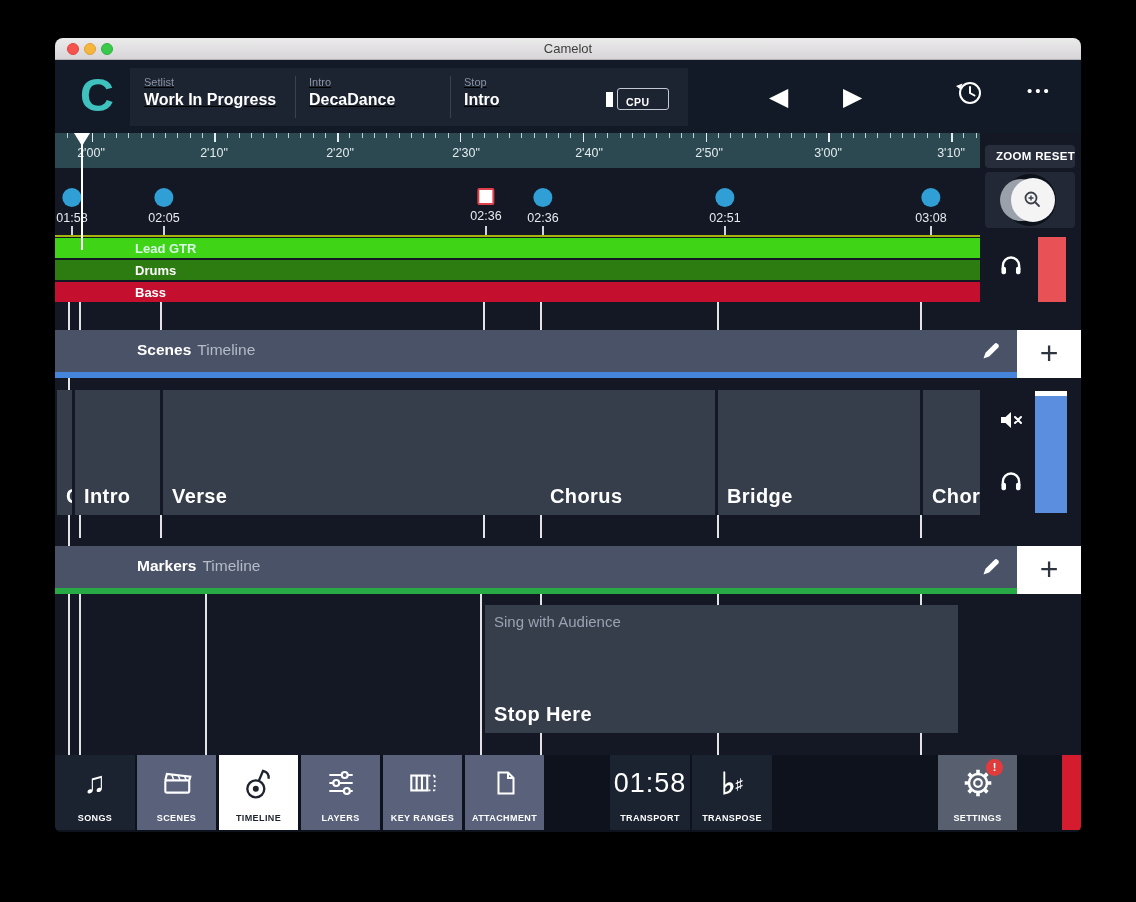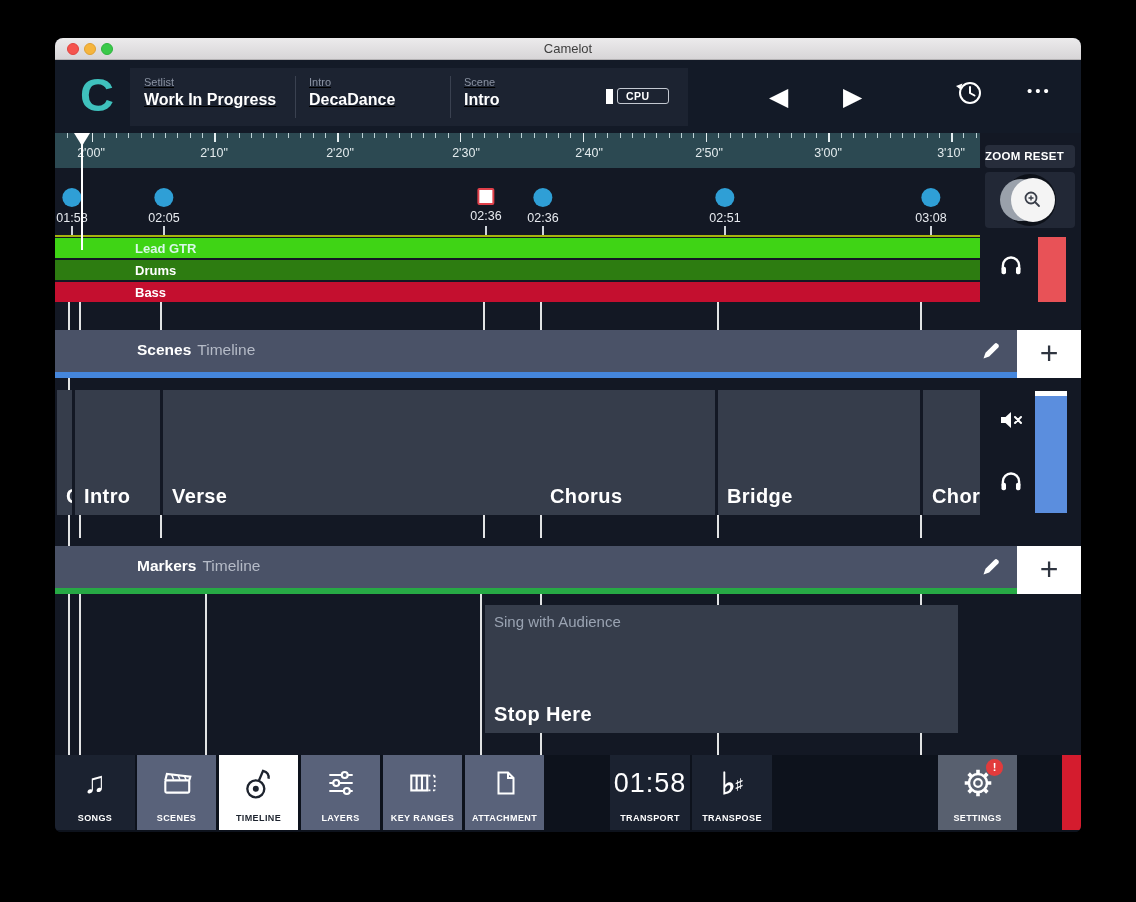--- a/index.html
+++ b/index.html
@@ -24,31 +24,31 @@
   .logo { position:absolute; left:16px; top:6px; width:52px; height:58px; line-height:58px;
           font-size:47px; font-weight:bold; color:#3fc1bd; text-align:center; cursor:pointer; }
   .fields { position:absolute; left:75px; top:8px; width:558px; height:58px; background:#1c2331; }
   .field { position:absolute; top:8px; height:44px;text-decoration:underline; }
   .f-label { font-size:11px; color:#8a92a2; margin-bottom:3px; }
   .f-value { font-size:16px; color:#fff; font-weight:bold; }
   .f-sep { position:absolute; top:8px; width:1px; height:42px; background:#3a4150; }
   .cpu { position:absolute; left:476px; top:20px; display:flex; align-items:center; }
   .cpu-meter { width:7px; height:15px; background:#fff; margin-right:4px; }
   .cpu-box { border:1.5px solid #c3c8d1; border-radius:3px; color:#fff; font-size:10.5px;
-             font-weight:bold; padding:1px 18px 1px 8px; letter-spacing:.5px; }
+             font-weight:bold; padding:7px 18px 1px 8px; letter-spacing:.5px; }
   .nav-arrow { position:absolute; top:20px; font-size:25px; color:#fff; cursor:pointer; line-height:32px; }
   .more-dots { position:absolute; top:22px; font-size:15px; color:#fff; letter-spacing:3px; cursor:pointer; }
 
   
   .ruler { position:absolute; left:0; top:95px; width:925px; height:35px; background:#2c4952; cursor:ew-resize; }
   .tick { position:absolute; top:0; width:1px; height:5px; background:#bcd2d6; }
   .tick.major { height:9px; background:#e4eef0; width:1.5px; }
   .r-label { position:absolute; top:13px; transform:translateX(-50%); font-size:12.5px; color:#e3ebed; }
   .zoom-reset { position:absolute; left:930px; top:107px; width:90px; height:23px; background:#272d3b;
-                border-radius:4px; color:#fff; font-size:11.5px; font-weight:bold; text-align:left;
+                border-radius:4px; color:#fff; font-size:11.5px; font-weight:bold; text-align:right;
                 line-height:23px; letter-spacing:.3px; cursor:pointer; }
   .knob-panel { position:absolute; left:930px; top:134px; width:90px; height:56px; background:#222836; border-radius:4px; }
   .knob-ring { position:absolute; left:19px; top:2px; width:52px; height:52px; border-radius:50%; background:#0d1119; }
   .knob-crescent { position:absolute; left:15px; top:7px; width:42px; height:42px; border-radius:50%; background:#9aa1ab; }
   .knob-face { position:absolute; left:26px; top:6px; width:44px; height:44px; border-radius:50%; background:#f4f4f4;
                display:flex; align-items:center; justify-content:center; cursor:grab; }
 
   
   .marker { position:absolute; top:150px; transform:translateX(-50%); text-align:center; cursor:pointer; }
   .dot { width:19px; height:19px; border-radius:50%; background:#2f9fd6; margin:0 auto 4px; }
@@ -126,21 +126,21 @@
         <div class="f-label">Setlist</div>
         <div class="f-value">Work In Progress</div>
       </div>
       <div class="f-sep" style="left:165px;"></div>
       <div class="field" style="left:179px;">
         <div class="f-label">Intro</div>
         <div class="f-value">DecaDance</div>
       </div>
       <div class="f-sep" style="left:320px;"></div>
       <div class="field" style="left:334px;">
-        <div class="f-label">Scene</div>
+        <div class="f-label">Stop</div>
         <div class="f-value">Intro</div>
       </div>
       <div class="cpu">
         <div class="cpu-meter"></div>
         <div class="cpu-box">CPU</div>
       </div>
     </div>
     <div class="nav-arrow" style="left:714px;">◀</div>
     <div class="nav-arrow" style="left:788px;">▶</div>
     <div class="abs" style="left:898px;top:16px;cursor:pointer;">

